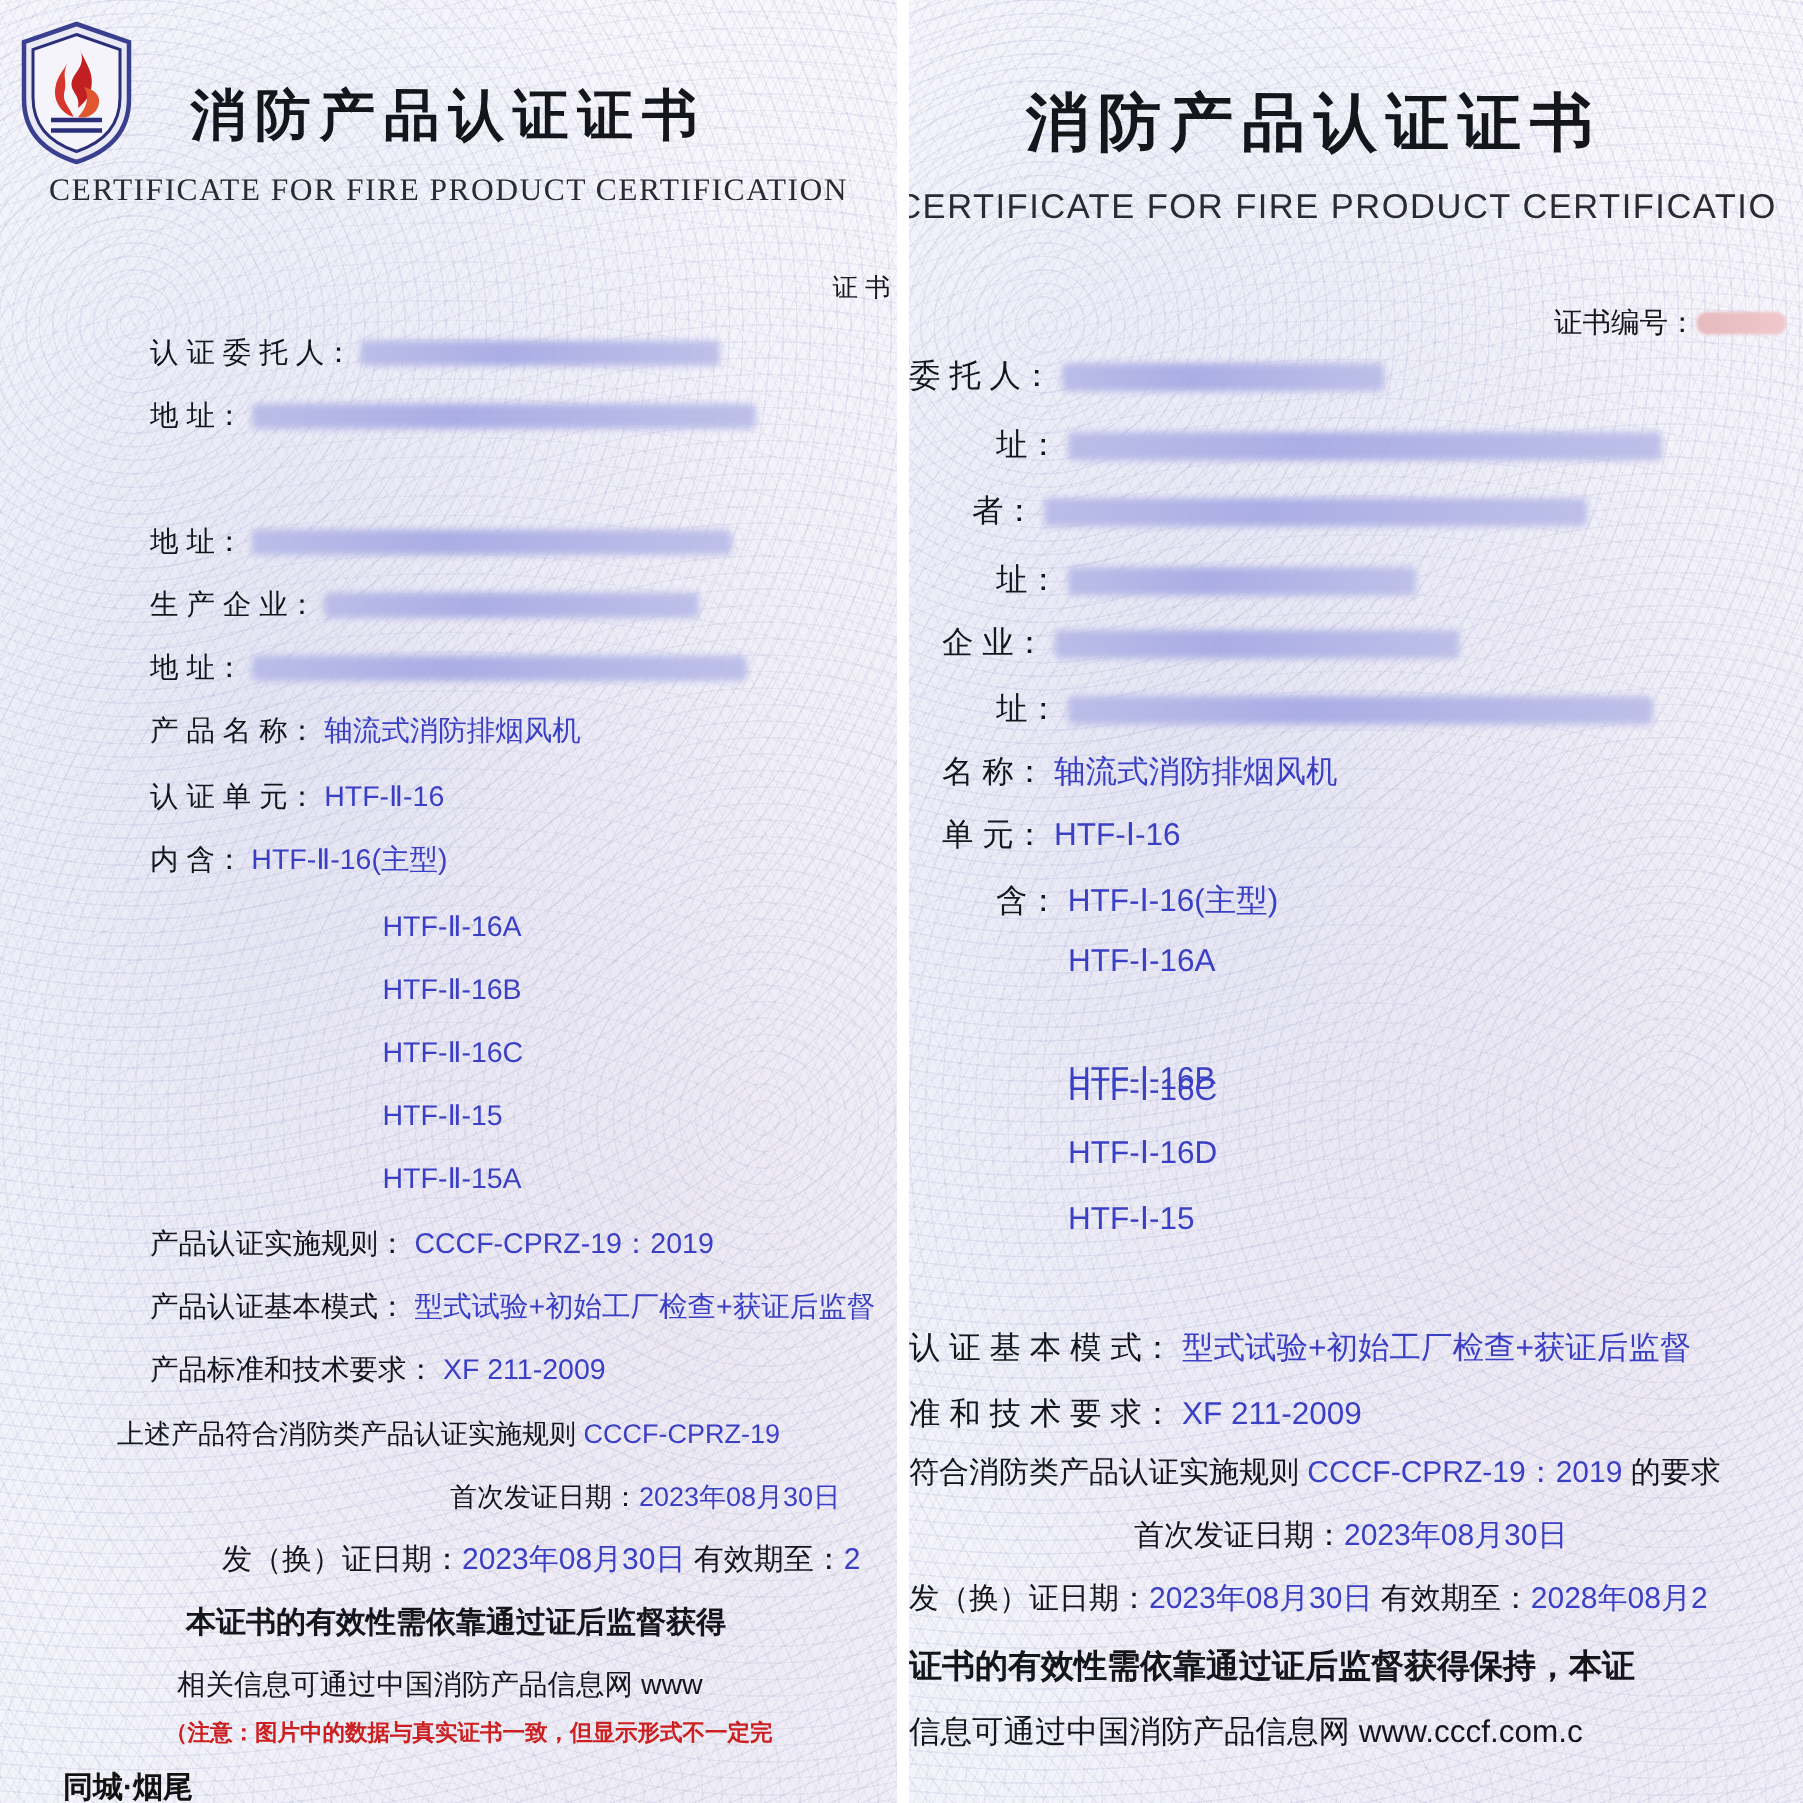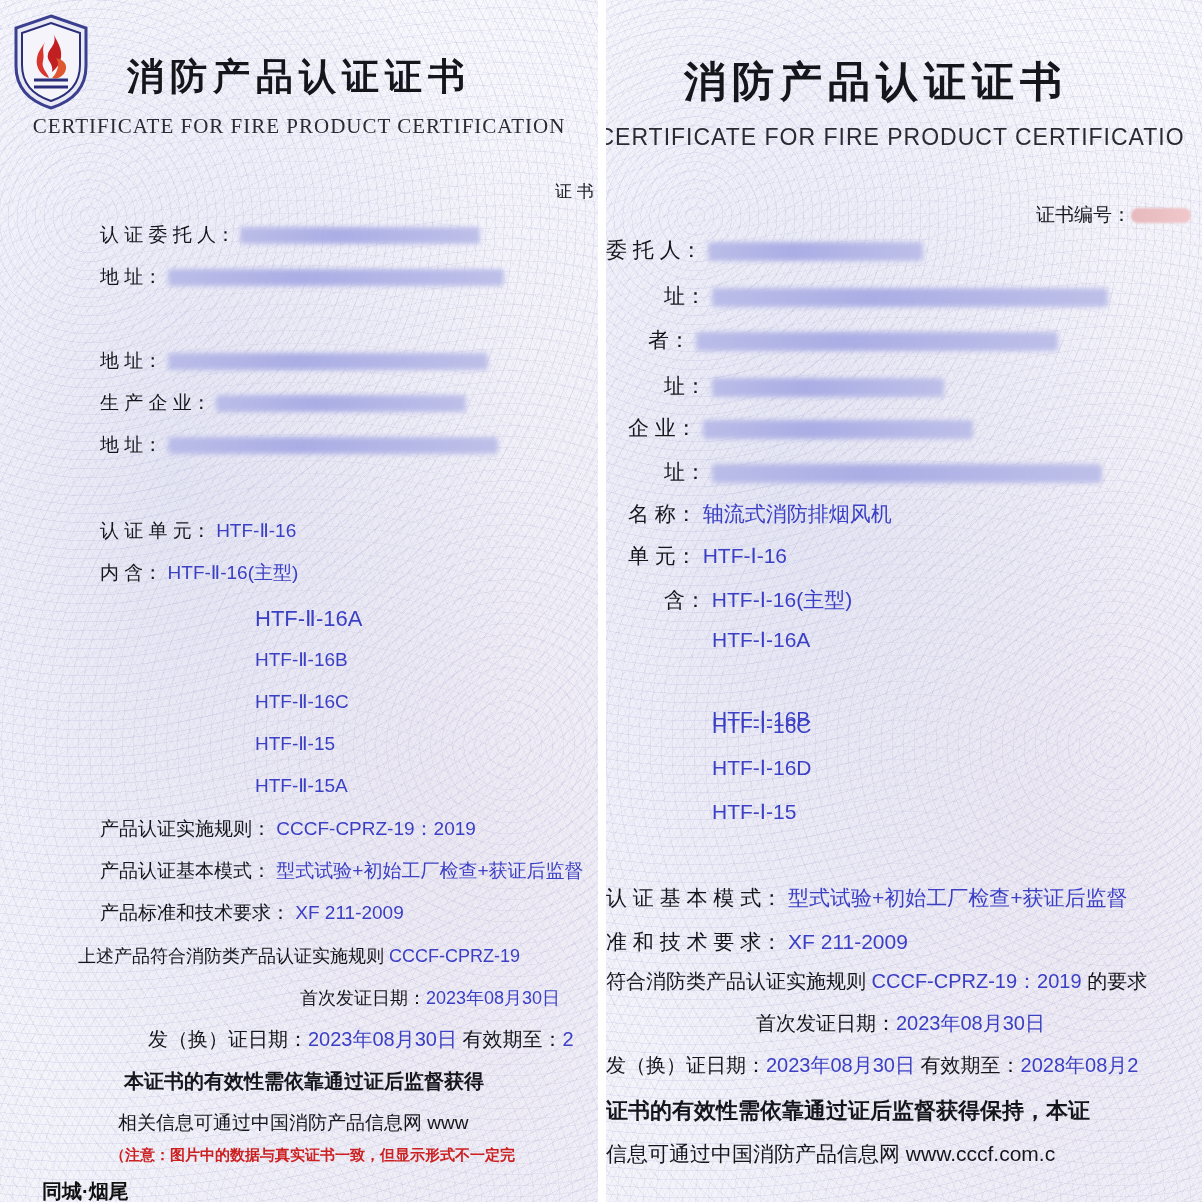--- a/index.html
+++ b/index.html
@@ -147,30 +147,34 @@
       </div>
       <div class="row" style="left:100px;top:390px;font-size:19px;">
         <span class="label">生 产 企 业：</span>
         <span class="redact" style="width:250px;height:17px;"></span>
       </div>
       <div class="row" style="left:100px;top:432px;font-size:19px;">
         <span class="label">地        址：</span>
         <span class="redact" style="width:330px;height:17px;"></span>
       </div>
 
+      <div class="row" style="left:100px;top:474px;font-size:19px;">
+        <span class="label">产 品 名 称：</span>
+        <span class="value">轴流式消防排烟风机</span>
+      </div>
       <div class="row" style="left:100px;top:518px;font-size:19px;">
         <span class="label">认 证 单 元：</span>
         <span class="value">HTF-Ⅱ-16</span>
       </div>
 
       <div class="row" style="left:100px;top:560px;font-size:19px;">
         <span class="label">内        含：</span>
         <span class="value">HTF-Ⅱ-16(主型)</span>
       </div>
-      <div class="row" style="left:255px;top:606px;font-size:22px;">
+      <div class="row" style="left:255px;top:606px;font-size:19px;">
         <span class="value">HTF-Ⅱ-16A</span>
       </div>
       <div class="row" style="left:255px;top:648px;font-size:19px;">
         <span class="value">HTF-Ⅱ-16B</span>
       </div>
       <div class="row" style="left:255px;top:690px;font-size:19px;">
         <span class="value">HTF-Ⅱ-16C</span>
       </div>
       <div class="row" style="left:255px;top:732px;font-size:19px;">
         <span class="value">HTF-Ⅱ-15</span>

